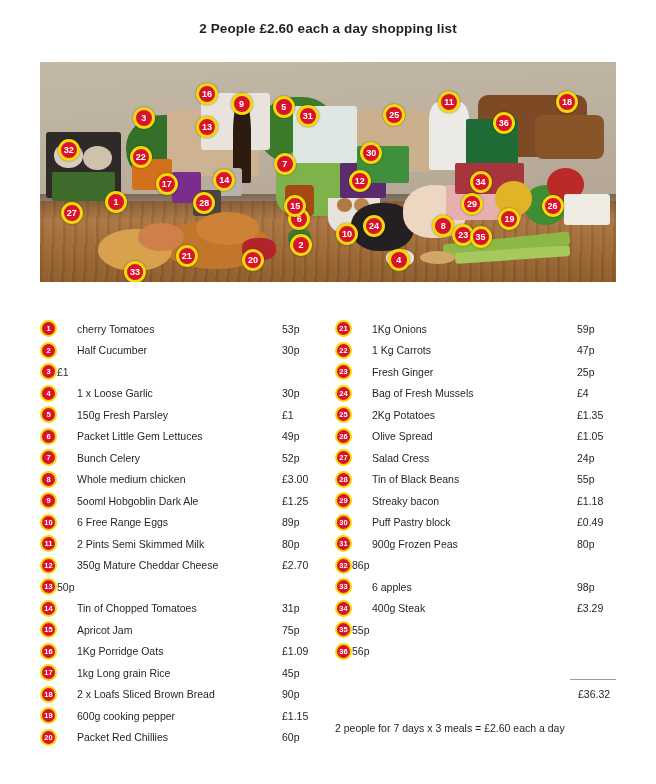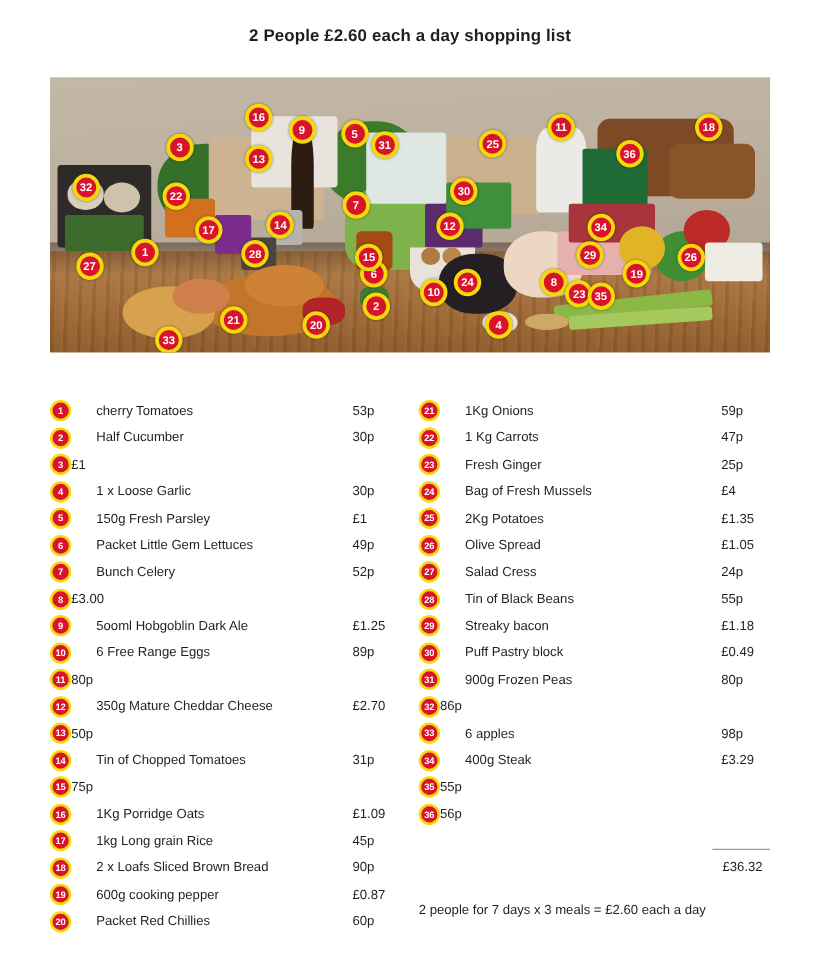--- a/index.html
+++ b/index.html
@@ -306,73 +306,76 @@
       <div class="item-name">Packet Little Gem Lettuces</div>
       <div class="item-price">49p</div>
     </div>
     <div class="list-row">
       <div class="badge">7</div>
       <div class="item-name">Bunch Celery</div>
       <div class="item-price">52p</div>
     </div>
     <div class="list-row">
       <div class="badge">8</div>
+      <div class="item-name">Whole medium chicken</div>
       <div class="item-price">£3.00</div>
     </div>
     <div class="list-row">
       <div class="badge">9</div>
       <div class="item-name">5ooml Hobgoblin Dark Ale</div>
       <div class="item-price">£1.25</div>
     </div>
     <div class="list-row">
       <div class="badge">10</div>
       <div class="item-name">6 Free Range Eggs</div>
       <div class="item-price">89p</div>
     </div>
     <div class="list-row">
       <div class="badge">11</div>
+      <div class="item-name">2 Pints Semi Skimmed Milk</div>
       <div class="item-price">80p</div>
     </div>
     <div class="list-row">
       <div class="badge">12</div>
       <div class="item-name">350g Mature Cheddar Cheese</div>
       <div class="item-price">£2.70</div>
     </div>
     <div class="list-row">
       <div class="badge">13</div>
       <div class="item-price">50p</div>
     </div>
     <div class="list-row">
       <div class="badge">14</div>
       <div class="item-name">Tin of Chopped Tomatoes</div>
       <div class="item-price">31p</div>
     </div>
     <div class="list-row">
       <div class="badge">15</div>
+      <div class="item-name">Apricot Jam</div>
       <div class="item-price">75p</div>
     </div>
     <div class="list-row">
       <div class="badge">16</div>
       <div class="item-name">1Kg Porridge Oats</div>
       <div class="item-price">£1.09</div>
     </div>
     <div class="list-row">
       <div class="badge">17</div>
       <div class="item-name">1kg Long grain Rice</div>
       <div class="item-price">45p</div>
     </div>
     <div class="list-row">
       <div class="badge">18</div>
       <div class="item-name">2 x Loafs Sliced Brown Bread</div>
       <div class="item-price">90p</div>
     </div>
     <div class="list-row">
       <div class="badge">19</div>
       <div class="item-name">600g cooking pepper</div>
-      <div class="item-price">£0.87</div>
+      <div class="item-price">£1.15</div>
     </div>
     <div class="list-row">
       <div class="badge">20</div>
       <div class="item-name">Packet Red Chillies</div>
       <div class="item-price">60p</div>
     </div>
   </div>
 
 <div class="list-col right" id="right-col">
     <div class="list-row">

